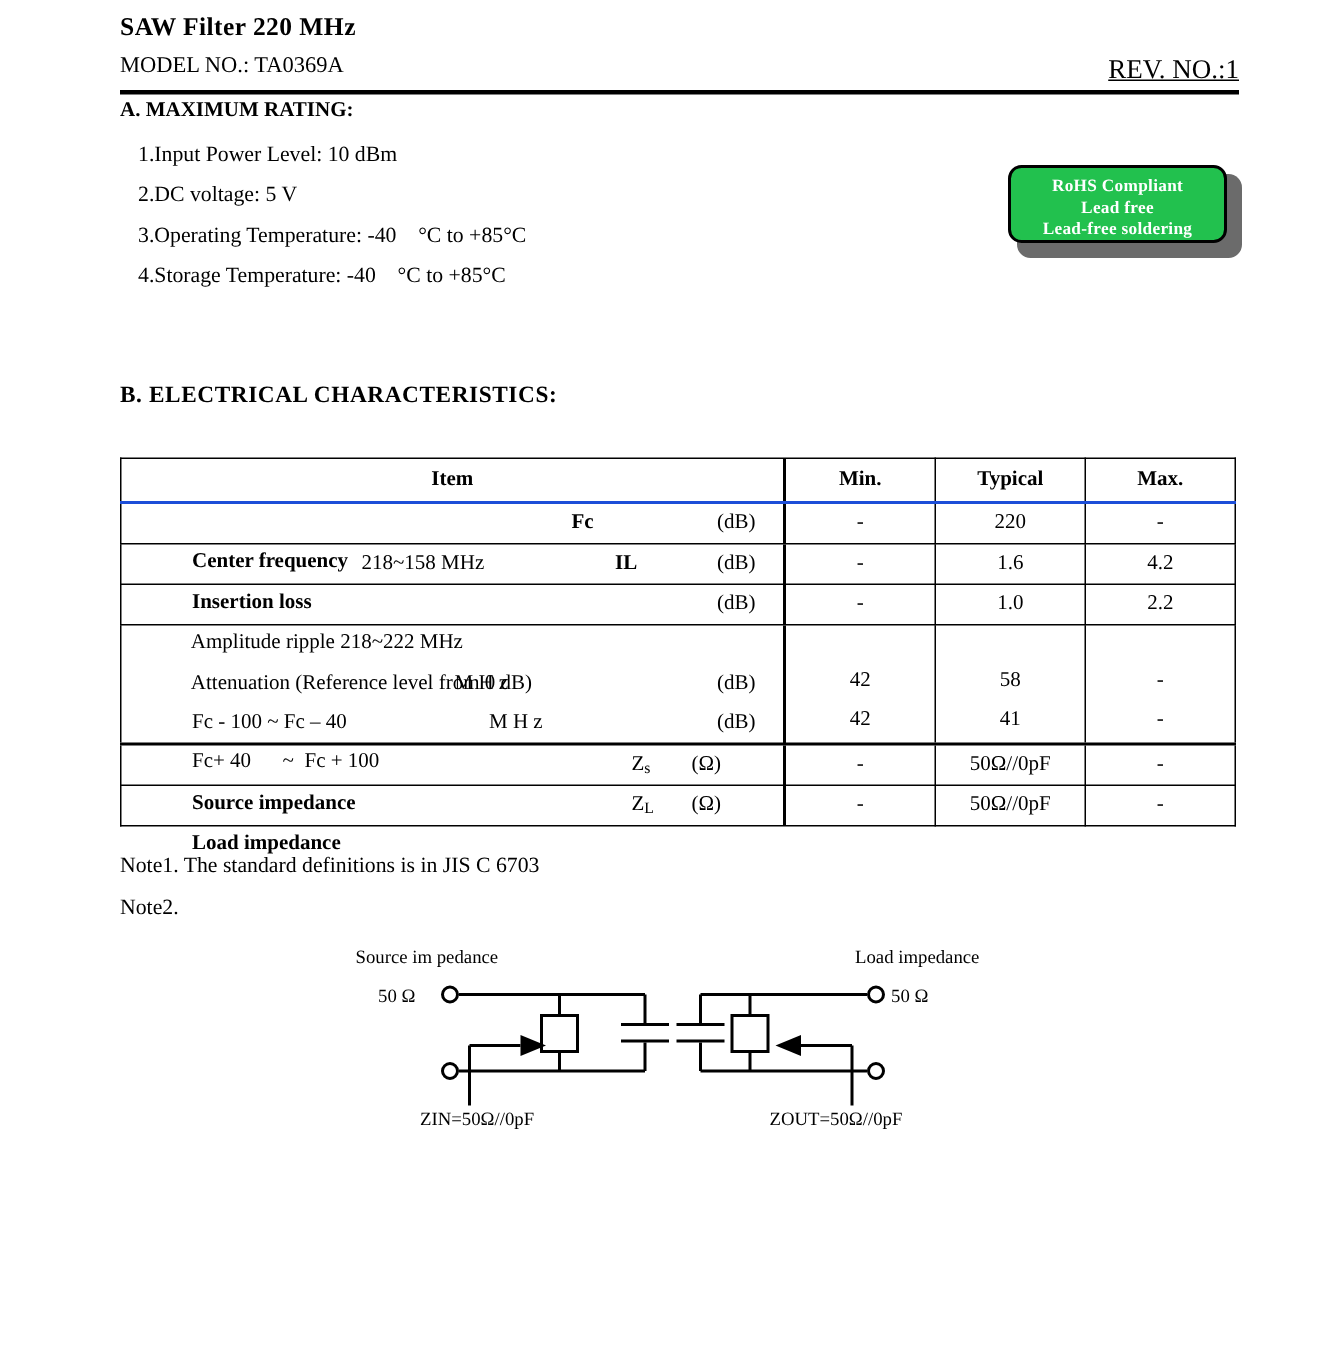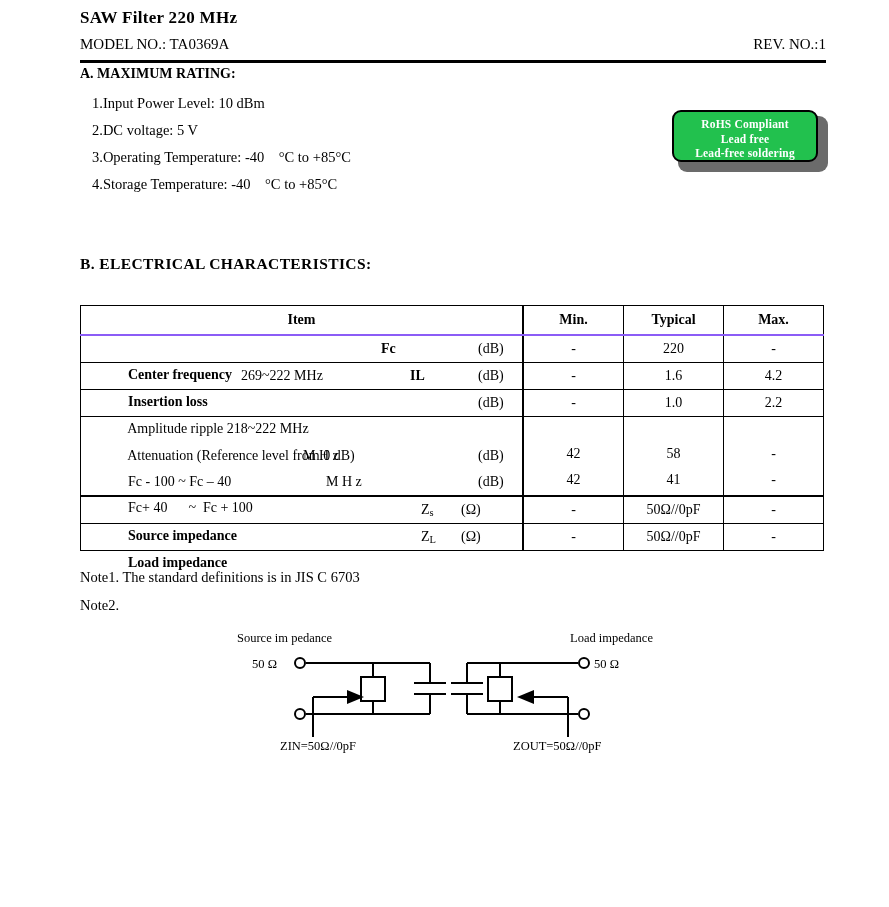--- a/index.html
+++ b/index.html
@@ -26,21 +26,22 @@
     letter-spacing: .3px;
   }
   .model-no {
     position: absolute;
     left: 80px; top: 36px;
     font-size: 15px;
   }
   .rev-no {
     position: absolute;
     right: 63px; top: 36px;
-    font-size: 15px;
+    font-size: 18px;
+    text-decoration: underline;
   }
   .header-rule {
     position: absolute;
     left: 80px; top: 60px;
     width: 746px; height: 3px;
     background: #000;
   }
 
   
   .sec-a-title {
@@ -112,21 +113,21 @@
   }
   .col-item   { width: 441px; }
   .col-min    { width: 99px; }
   .col-typ    { width: 99px; }
   .col-max    { width: 99px; }
 
   .spec-table thead th {
     height: 28px;
     font-weight: bold;
     text-align: center;
-    border-bottom: 2px solid #8b5cf6;
+    border-bottom: 2px solid #1d4ed8;
   }
   th.col-item { border-right: 2px solid #000; }
   td.item-cell { border-right: 2px solid #000; }
 
   .r-num { text-align: center; font-size: 14px; }
   .row-h { height: 26px; }
   .item-line {
     position: relative;
     height: 26px;
     line-height: 26px;
@@ -216,21 +217,21 @@
         </td>
         <td class="r-num">-</td>
         <td class="r-num">220</td>
         <td class="r-num">-</td>
       </tr>
 
       <tr>
         <td class="item-cell">
           <div class="item-line bold">
             <span>Insertion loss</span>
-            <span class="pos" style="left:160px;font-weight:normal;">269~222 MHz</span>
+            <span class="pos" style="left:160px;font-weight:normal;">218~158 MHz</span>
             <span class="pos" style="left:296px;margin-left:33px;">IL</span>
             <span class="pos" style="left:397px;font-weight:normal;">(dB)</span>
           </div>
         </td>
         <td class="r-num">-</td>
         <td class="r-num">1.6</td>
         <td class="r-num">4.2</td>
       </tr>
 
       <tr>

